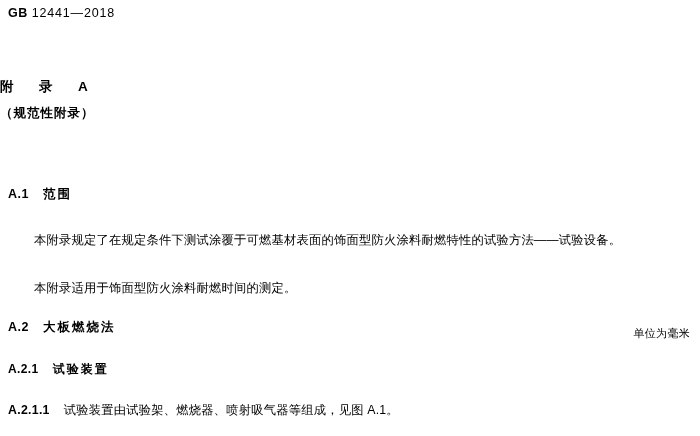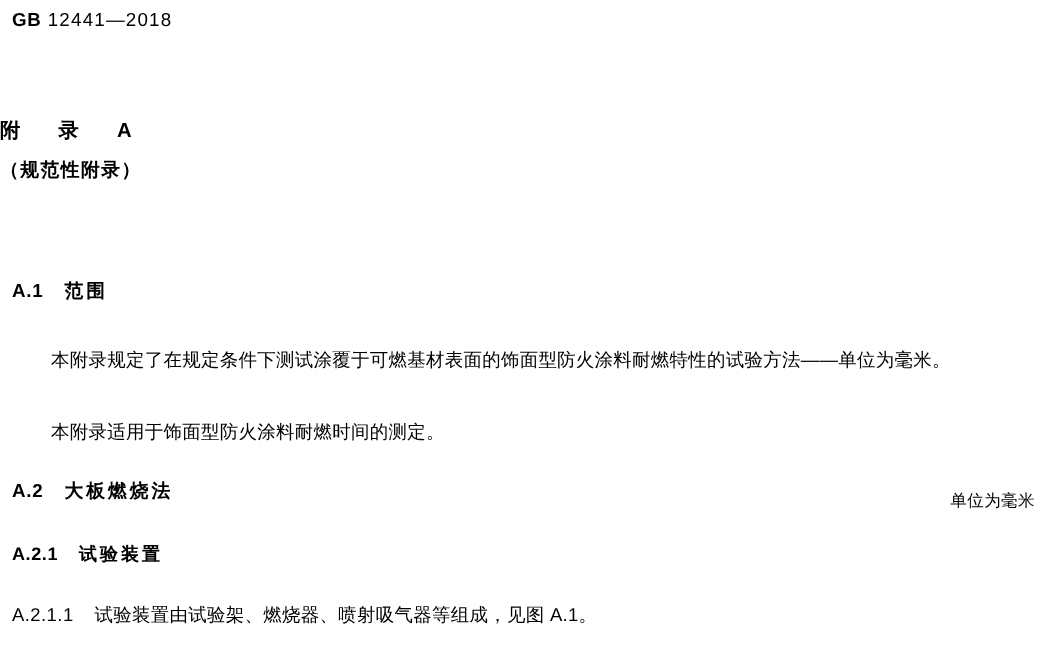--- a/index.html
+++ b/index.html
@@ -106,21 +106,21 @@
     text-indent: 26px;
   }
 
   .clause {
     position: absolute;
     font-size: 12.3px;
     line-height: 24px;
     white-space: nowrap;
   }
   .clause .cnum {
-    font-weight: normal;
+    font-weight: bold;
     letter-spacing: 0.3px;
   }
   .clause .ctxt {
     margin-left: 14px;
     letter-spacing: 0.2px;
   }
 
   .unit-note {
     position: absolute;
     right: 10px;
@@ -141,21 +141,21 @@
 
   <div class="annex-block">
     <div class="annex-title">附　录　A</div>
     <div class="annex-sub">（规范性附录）</div>
   </div>
 
   <div class="h-sec" style="left:8px; top:186px;">
     <span class="num">A.1</span><span class="txt">范围</span>
   </div>
 
-  <div class="para indent" style="left:8px; top:228px; width:684px;">本附录规定了在规定条件下测试涂覆于可燃基材表面的饰面型防火涂料耐燃特性的试验方法——单位为毫米。</div>
+  <div class="para indent" style="left:8px; top:228px; width:684px;">本附录规定了在规定条件下测试涂覆于可燃基材表面的饰面型防火涂料耐燃特性的试验方法——试验设备。</div>
 
   <div class="para indent" style="left:8px; top:276px; width:684px;">本附录适用于饰面型防火涂料耐燃时间的测定。</div>
 
   <div class="h-sec" style="left:8px; top:319px;">
     <span class="num">A.2</span><span class="txt">大板燃烧法</span>
   </div>
 
   <div class="h-sub" style="left:8px; top:361px;">
     <span class="num">A.2.1</span><span class="txt">试验装置</span>
   </div>

